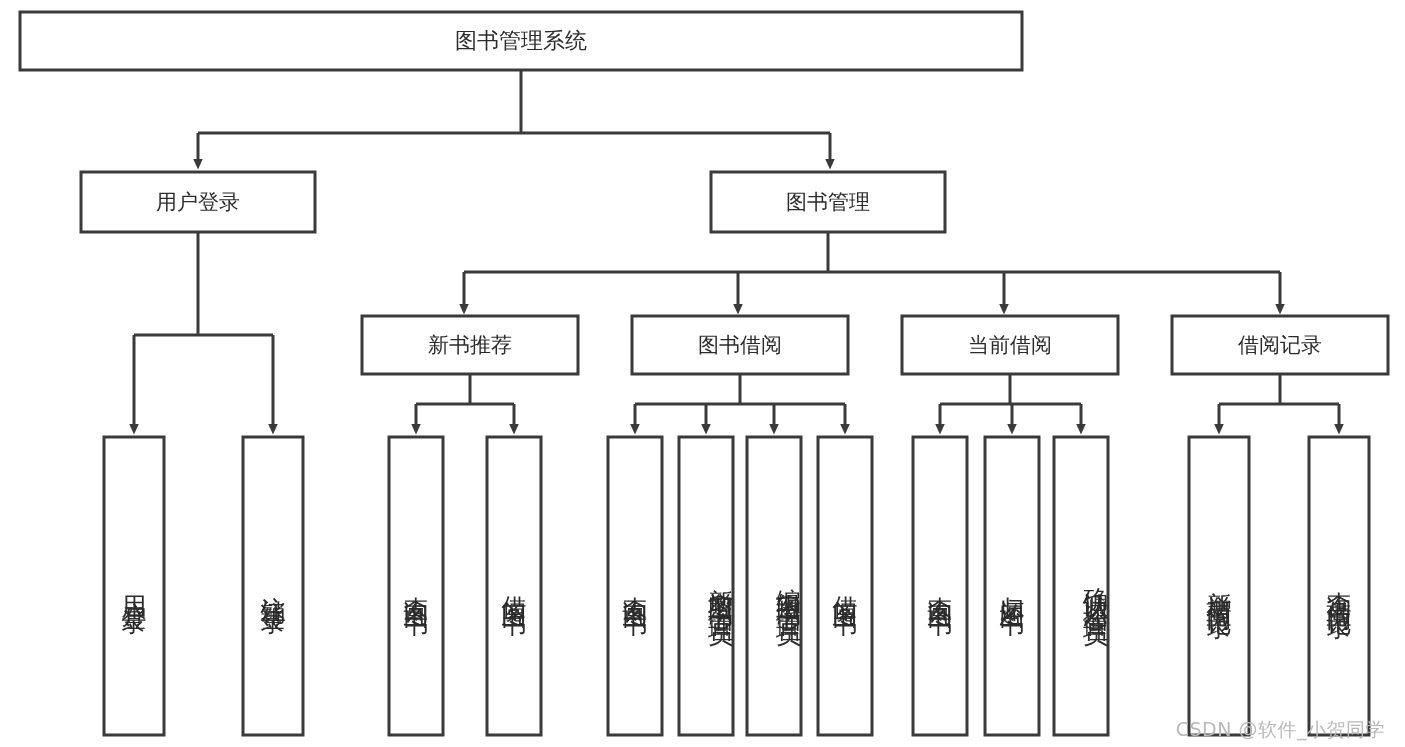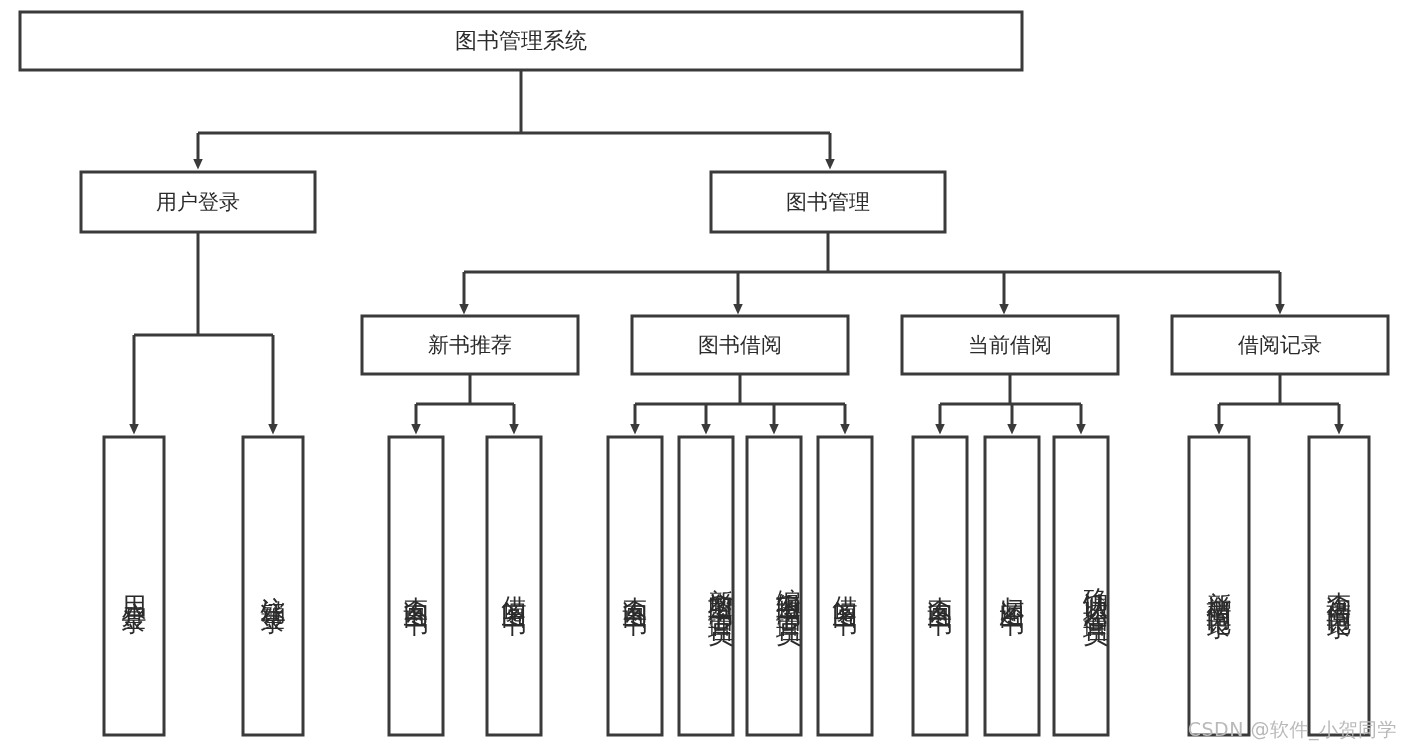--- a/index.html
+++ b/index.html
@@ -65,21 +65,21 @@
     font-family: "DejaVu Sans", "Liberation Sans", sans-serif;
     font-size: 25px;
     line-height: 1.0;
     letter-spacing: 5px;
     color: #2b2b2b;
     white-space: nowrap;
     pointer-events: none;
   }
   #watermark {
     position: absolute;
-    right: 8px;
+    right: 20px;
     bottom: 4px;
     font-family: "DejaVu Sans", "Liberation Sans", sans-serif;
     font-size: 19px;
     color: #b9b9b9;
     letter-spacing: 0.5px;
     white-space: nowrap;
     padding-left: 20px;
   }
 </style>
 </head>

